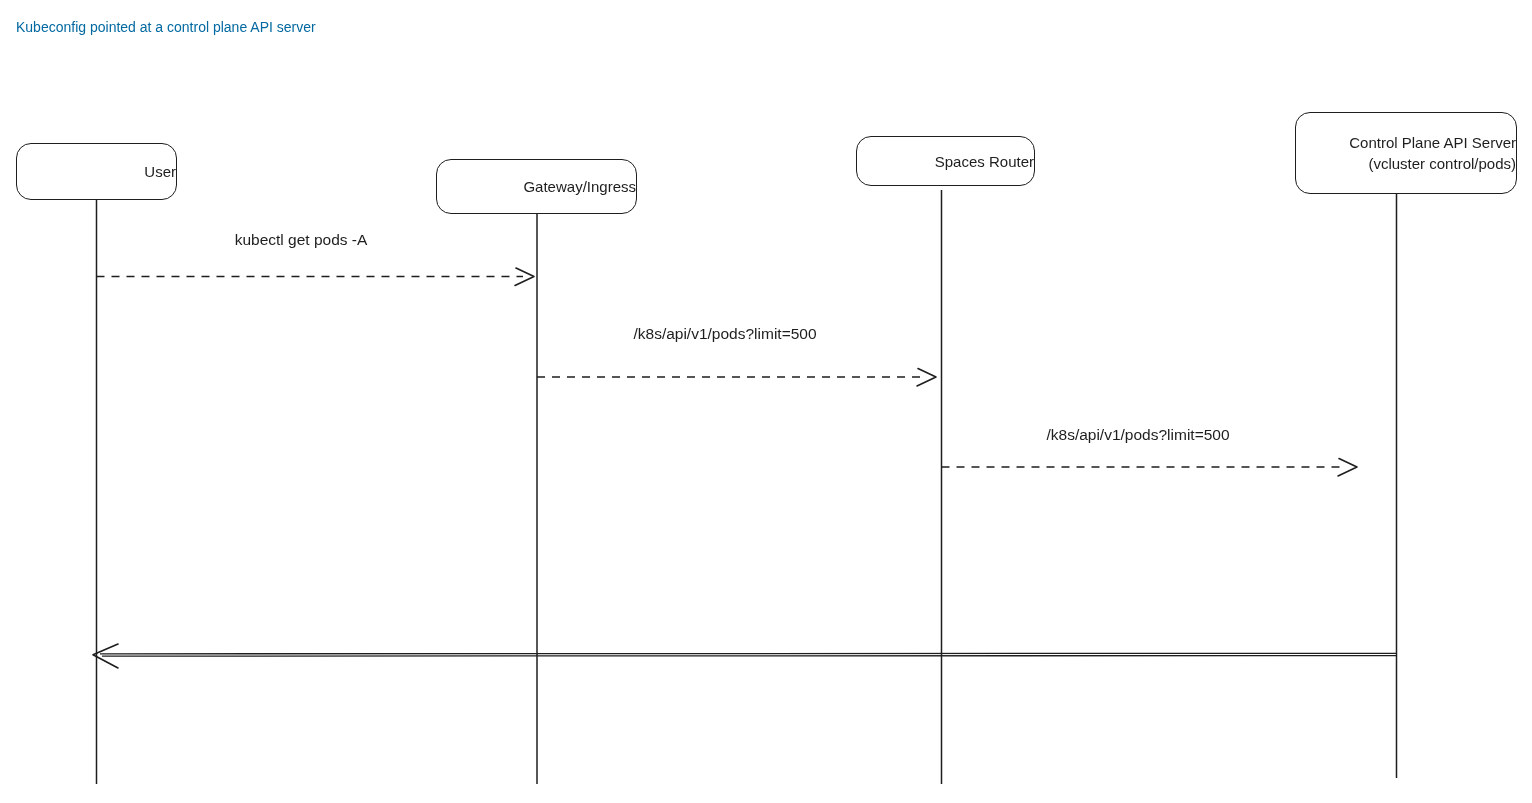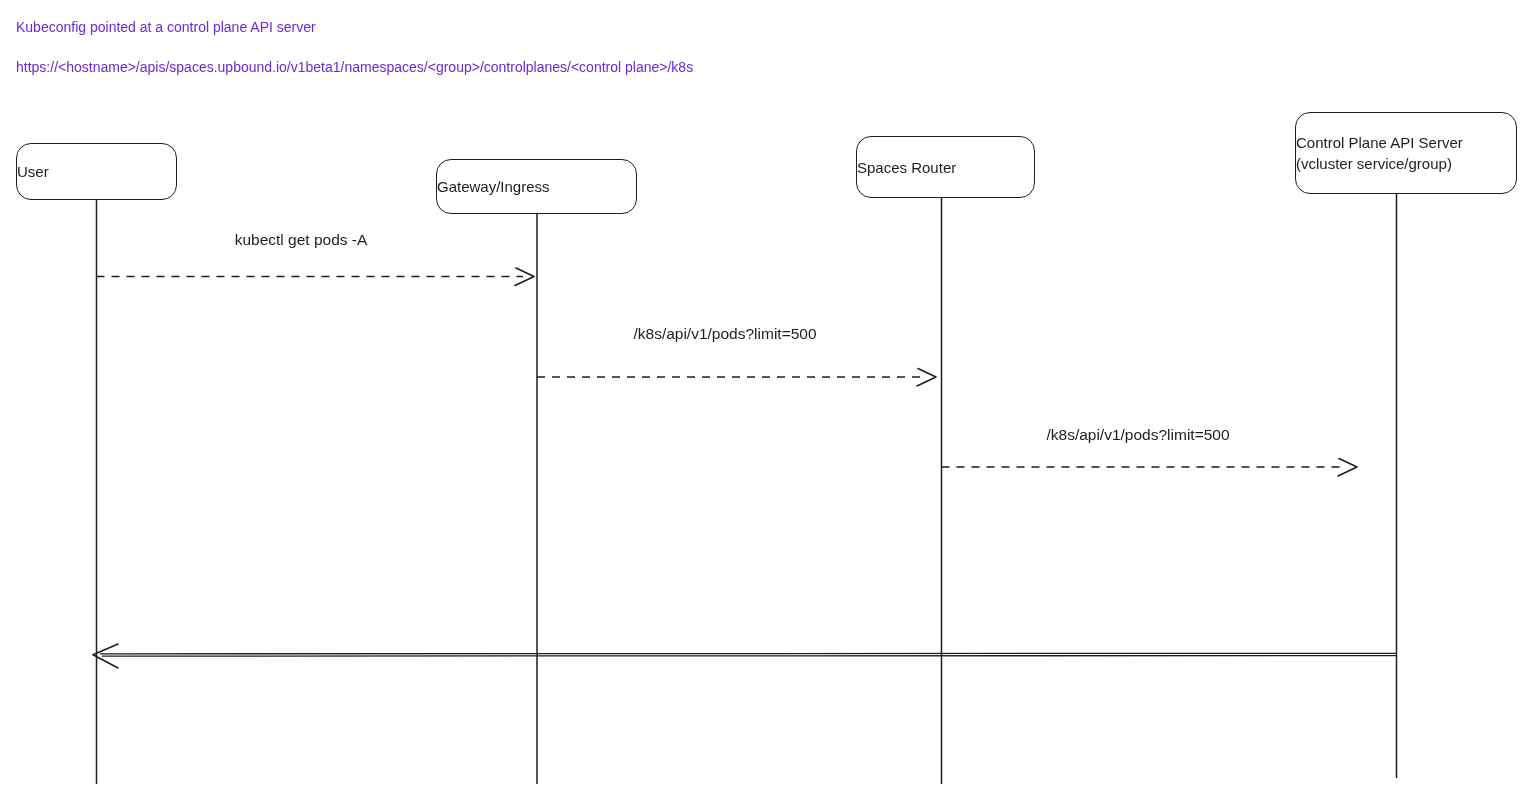--- a/index.html
+++ b/index.html
@@ -14,69 +14,68 @@
     background: #ffffff;
     font-family: "Liberation Sans", sans-serif;
     color: #1e1e1e;
     overflow: hidden;
   }
   .hdr {
     position: absolute;
     left: 16px;
     font-size: 14px;
     white-space: nowrap;
-    color: #6d28d9;
+    color: #0369a1;
   }
   .hdr.l1 { top: 19px; }
   .hdr.l2 { top: 59px; }
   svg.overlay {
     position: absolute;
     left: 0; top: 0;
     width: 1532px;
     height: 803px;
   }
   .actor-box {
     position: absolute;
     box-sizing: border-box;
     display: flex;
     flex-direction: column;
-    align-items: flex-start;
+    align-items: flex-end;
     justify-content: center;
     border: 1.7px solid #1e1e1e;
     border-radius: 15px;
     background: #ffffff;
     font-size: 15px;
     line-height: 1.4;
     text-align: center;
     white-space: nowrap;
   }
   .actor-box.user          { left: 16px;   top: 135px; width: 161px; height: 57px; margin-top: 8px; }
   .actor-box.gateway       { left: 436px;  top: 135px; width: 201px; height: 55px; margin-top: 24px; }
-  .actor-box.spaces-router { left: 856px;  top: 136px; width: 179px; height: 62px; }
+  .actor-box.spaces-router { left: 856px;  top: 136px; width: 179px; height: 50px; }
   .actor-box.control-plane { left: 1295px; top: 112px; width: 222px; height: 82px; }
   .msg-label {
     position: absolute;
     transform: translate(-50%, -50%);
     font-size: 15.5px;
     white-space: nowrap;
     color: #1e1e1e;
     background: #ffffff;
     padding: 0 2px;
   }
   .msg-label.m1 { left: 301px;  top: 240px; text-align: right; }
   .msg-label.m2 { left: 725px;  top: 334px; }
   .msg-label.m3 { left: 1138px; top: 435px; }
 </style>
 </head>
 <body>
 
 <div id="canvas">
 
   <div class="hdr l1">Kubeconfig pointed at a control plane API server</div>
-  <div class="hdr l2">https://&lt;hostname&gt;/apis/spaces.upbound.io/v1beta1/namespaces/&lt;group&gt;/controlplanes/&lt;control plane&gt;/k8s</div>
 
   <svg class="overlay" viewBox="0 0 1532 803" xmlns="http://www.w3.org/2000/svg">
 
     <line x1="96.5" y1="192" x2="96.5" y2="784" stroke="#1e1e1e" stroke-width="1.5"></line>
     <line x1="537" y1="190" x2="537" y2="784" stroke="#1e1e1e" stroke-width="1.5"></line>
     <line x1="941.5" y1="190" x2="941.5" y2="784" stroke="#1e1e1e" stroke-width="1.5"></line>
     <line x1="1396.5" y1="194" x2="1396.5" y2="778" stroke="#1e1e1e" stroke-width="1.5"></line>
 
     <g>
       <line x1="96.5" y1="276.5" x2="523" y2="276.5" stroke="#1e1e1e" stroke-width="1.6" stroke-dasharray="8 7"></line>
@@ -104,20 +103,20 @@
     <span>User</span>
   </div>
   <div class="actor-box gateway">
     <span>Gateway/Ingress</span>
   </div>
   <div class="actor-box spaces-router">
     <span>Spaces Router</span>
   </div>
   <div class="actor-box control-plane">
     <span>Control Plane API Server</span>
-    <span>(vcluster service/group)</span>
+    <span>(vcluster control/pods)</span>
   </div>
 
   <div class="msg-label m1">kubectl get pods -A</div>
   <div class="msg-label m2">/k8s/api/v1/pods?limit=500</div>
   <div class="msg-label m3">/k8s/api/v1/pods?limit=500</div>
 
 </div>
 
 </body></html>

